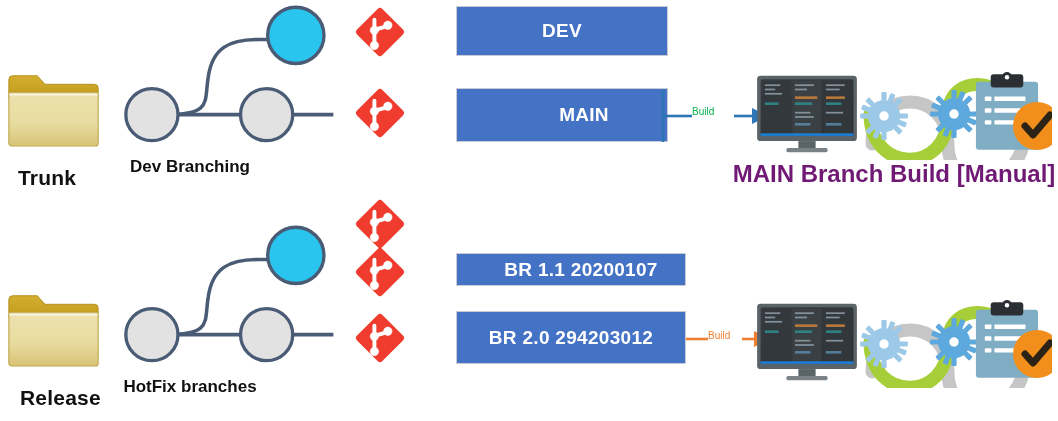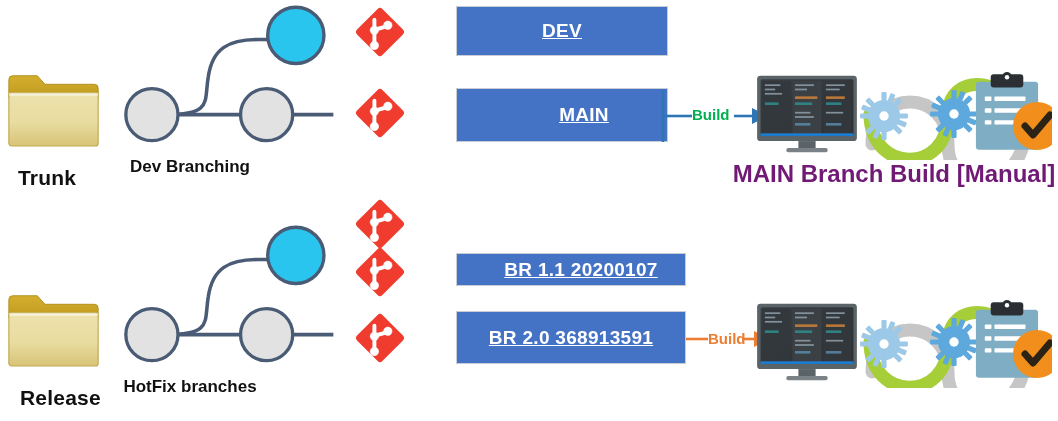--- a/index.html
+++ b/index.html
@@ -44,28 +44,27 @@
     background: #4472C4;
     border: 1px solid #c9ccd4;
     box-sizing: border-box;
     color: #ffffff;
     font-weight: bold;
     display: flex;
     align-items: center;
     justify-content: center;
     font-size: 19px;
     letter-spacing: 0.3px;
-    text-decoration: underline;
   }
 
   
   .build-text {
     position: absolute;
-    font-weight: bold;
-    font-size: 15px;
+    font-weight: normal;
+    font-size: 10px;
     white-space: nowrap;
   }
   .build-text.green { color: #00B050; }
   .build-text.orange { color: #ED7D31; }
 
   
   .pipe-caption {
     position: absolute;
     font-weight: bold;
     font-size: 24px;
@@ -275,21 +274,21 @@
   <svg class="abs" style="left:352px; top:244px; width:56px; height:56px;" viewBox="0 0 100 100">
     <use href="#git-logo"></use>
   </svg>
   <svg class="abs" style="left:352px; top:310px; width:56px; height:56px;" viewBox="0 0 100 100">
     <use href="#git-logo"></use>
   </svg>
 
 
   <div class="box" style="left:456px; top:253px; width:230px; height:33px;padding-left:20px;">BR 1.1 20200107</div>
 
-  <div class="box" style="left:456px; top:311px; width:230px; height:53px;">BR 2.0 368913591</div>
+  <div class="box" style="left:456px; top:311px; width:230px; height:53px;">BR 2.0 294203012</div>
 
   <svg class="abs" style="left:686px; top:318px; width:86px; height:42px;" viewBox="0 0 86 42">
     <g stroke="#ED7D31" stroke-width="2.6" fill="none">
       <path d="M0 21 L22 21"></path>
       <path d="M56 21 L70 21"></path>
     </g>
     <polygon points="68,13 84,21 68,29" fill="#ED7D31"></polygon>
   </svg>
   <div class="build-text orange" style="left:708px; top:330px;">Build</div>
 

